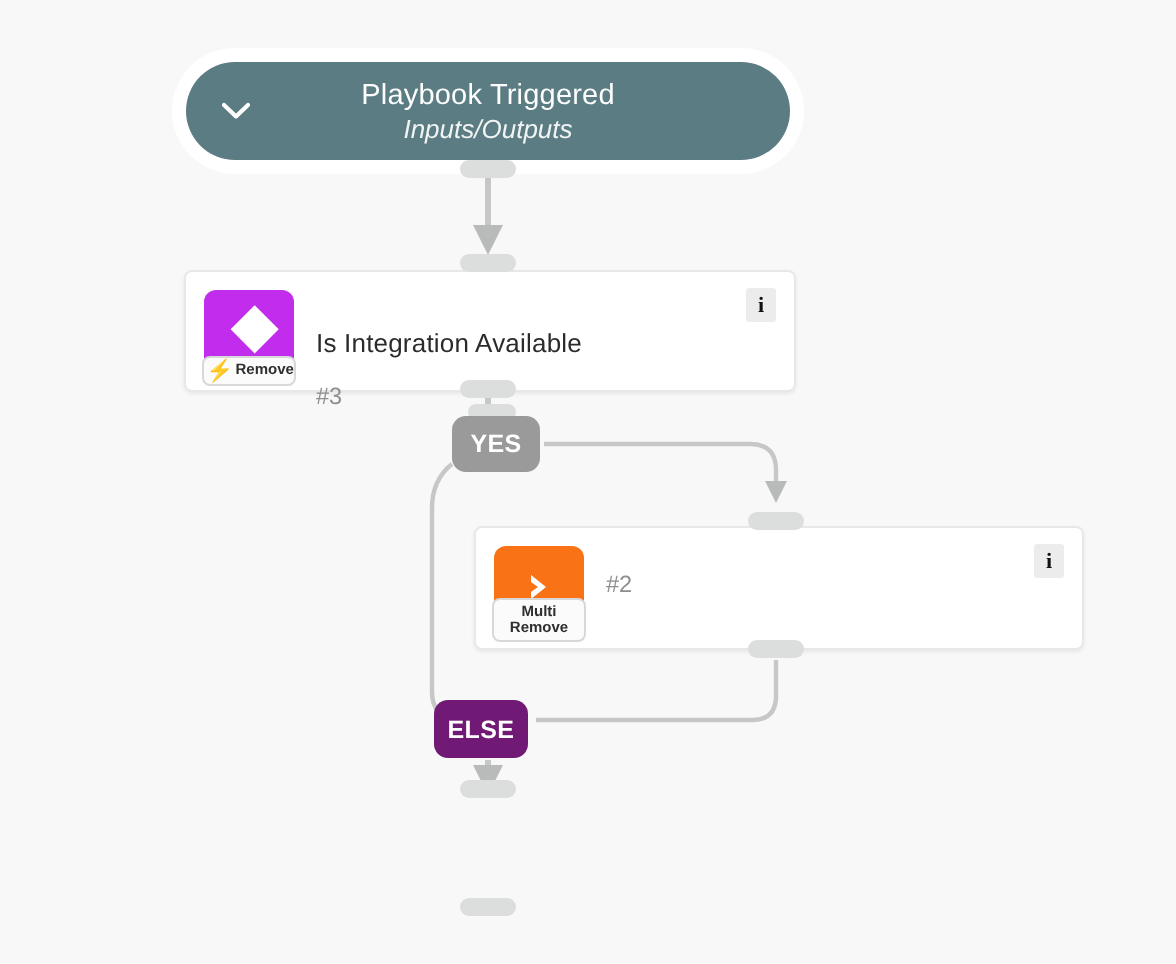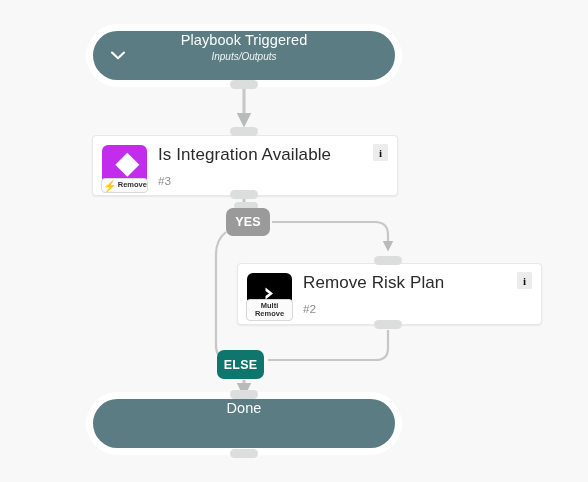--- a/index.html
+++ b/index.html
@@ -42,31 +42,31 @@
   
   .terminal {
     position: absolute;
     background: #5a7c82;
     border-radius: 40px;
     box-shadow: 0 0 0 7px #ffffff;
     color: #ffffff;
     z-index: 5;
     display: flex;
     align-items: center;
-    justify-content: flex-start;
+    justify-content: center;
     flex-direction: column;
   }
   .terminal .t-title {
     font-size: 14.5px;
     line-height: 18px;
     letter-spacing: .1px;
     color: #fdfdfd;
   }
   .terminal .t-sub {
-    font-size: 10px;
+    font-size: 13px;
     font-style: italic;
     line-height: 15px;
     color: #f2f4f4;
   }
   .chev {
     position: absolute;
     left: 16px;
     top: 50%;
     transform: translateY(-50%);
     width: 18px;
@@ -98,21 +98,21 @@
     position: relative;
     width: 45px;
     height: 45px;
     border-radius: 6px;
     flex: 0 0 auto;
     display: flex;
     align-items: center;
     justify-content: center;
   }
   .badge.script { background: #c22ced; }
-  .badge.multi  { background: #000000; }
+  .badge.multi  { background: #f97316; }
   .badge-label {
     position: absolute;
     left: -1px;
     right: -1px;
     bottom: -3px;
     background: #fbfbfb;
     border: 1px solid #d8d8d8;
     border-radius: 4px;
     font-size: 7.5px;
     font-weight: bold;
@@ -132,24 +132,25 @@
     width: 17px;
     height: 17px;
     background: #ffffff;
     transform: rotate(45deg) translateY(-4px);
   }
   .card-text {
     padding-left: 11px;
     padding-top: 1px;
   }
   .card-title {
-    font-size: 17px;
+    font-size: 13px;
     color: #2b2b2b;
     line-height: 17px;
     letter-spacing: .1px;
+    margin-top: 17px;
   }
   .card-num {
     font-size: 11.8px;
     color: #8e8e8e;
     margin-top: 11px;
     line-height: 14px;
   }
   .info-icon {
     position: absolute;
     right: 9px;
@@ -175,21 +176,21 @@
     color: #ffffff;
     font-size: 12.5px;
     font-weight: bold;
     letter-spacing: .2px;
     display: flex;
     align-items: center;
     justify-content: center;
     z-index: 7;
   }
   .cond.yes  { background: #9a9a9a; }
-  .cond.else { background: #0f766e; }
+  .cond.else { background: #701a75; }
 </style>
 </head>
 <body>
 
 <div id="canvas">
 
   <svg class="edges" viewBox="0 0 588 482" xmlns="http://www.w3.org/2000/svg">
     <defs>
       <marker id="arrow" viewBox="0 0 10 10" refX="5" refY="5" markerWidth="5" markerHeight="5" orient="auto-start-reverse">
         <path d="M 0 0 L 10 5 L 0 10 z" fill="#b9bbbb"></path>
@@ -255,34 +256,30 @@
       <div class="badge multi">
         <svg width="17" height="17" viewBox="0 0 17 17" xmlns="http://www.w3.org/2000/svg" style="margin-top:-5px;">
           <path d="M4.5 2.5 L12 8.5 L4.5 14.5 L4.5 11 L8 8.5 L4.5 6 Z" fill="#ffffff"></path>
         </svg>
         <span class="badge-label" style="flex-direction:column; gap:0; line-height:8.2px;">
           <span>Multi</span>
           <span>Remove</span>
         </span>
       </div>
       <div class="card-text">
-        <div class="card-title">Remove Risk Plan</div>
         <div class="card-num">#2</div>
       </div>
       <div class="info-icon">i</div>
     </div>
   </div>
 
   <div class="handle" style="left:374px; top:320px;"></div>
 
   <div class="cond else" style="left:217px; top:350px; width:47px; height:29px;">
     <span>ELSE</span>
   </div>
 
   <div class="handle" style="left:230px; top:390px;"></div>
 
-  <div class="terminal" style="left:93px; top:399px; width:302px; height:49px;">
-    <div class="t-title">Done</div>
-  </div>
 
   <div class="handle" style="left:230px; top:449px;"></div>
 
 </div>
 
 </body></html>

